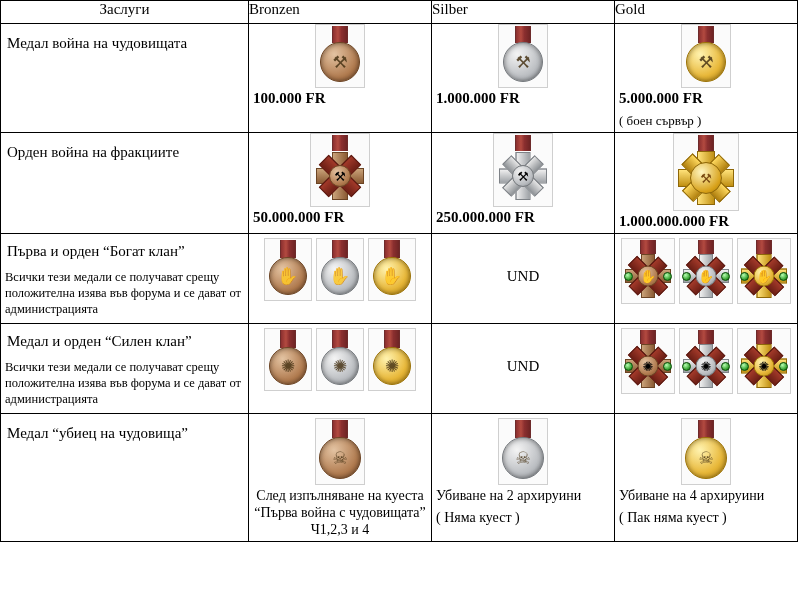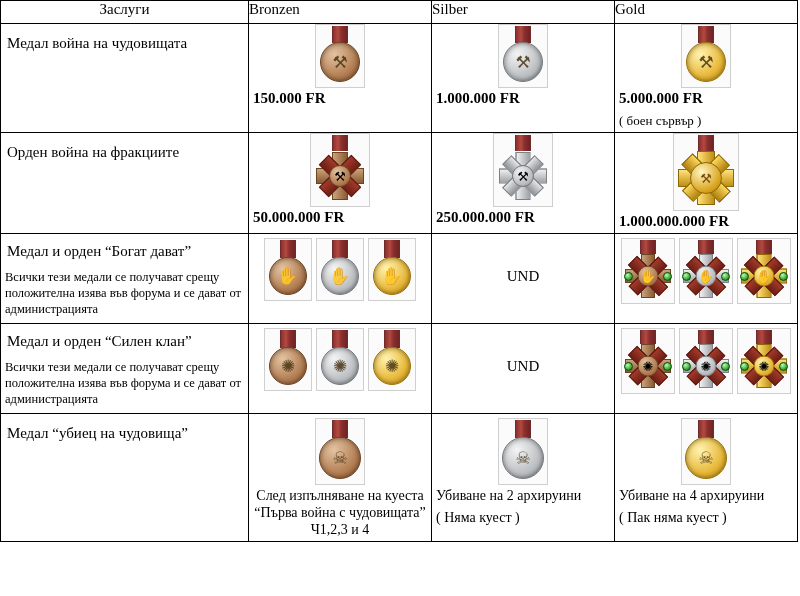--- a/index.html
+++ b/index.html
@@ -170,21 +170,21 @@
         <div class="medal-stack">
           <div class="img-frame">
             <div class="medal" style="width:46px;">
               <div class="ribbon" style="height:17px;"></div>
               <div class="disc bronze-disc" style="width:38px;height:38px;">
                 <div class="glyph">⚒</div>
               </div>
             </div>
           </div>
         </div>
-        <div class="caption bold">150.000 FR</div>
+        <div class="caption bold">100.000 FR</div>
       </td>
       <td class="medal-cell">
         <div class="medal-stack">
           <div class="img-frame">
             <div class="medal" style="width:46px;">
               <div class="ribbon" style="height:17px;"></div>
               <div class="disc silver-disc" style="width:38px;height:38px;">
                 <div class="glyph">⚒</div>
               </div>
             </div>
@@ -261,21 +261,21 @@
               </div>
             </div>
           </div>
         </div>
         <div class="caption bold">1.000.000.000 FR</div>
       </td>
     </tr>
 
     <tr>
       <td>
-        <div class="row-title small-top">Медал и орден “Богат дават”</div>
+        <div class="row-title small-top">Първа и орден “Богат клан”</div>
         <div class="sub-note">Всички тези медали се получават срещу положителна изява във форума и се дават от администрацията</div>
       </td>
       <td class="medal-cell">
         <div class="medal-row" style="padding-top:4px;">
           <div class="img-frame">
             <div class="medal" style="width:44px;">
               <div class="ribbon" style="height:18px;"></div>
               <div class="disc bronze-disc" style="width:36px;height:36px;">
                     <div class="glyph">✋</div>
                   </div>

